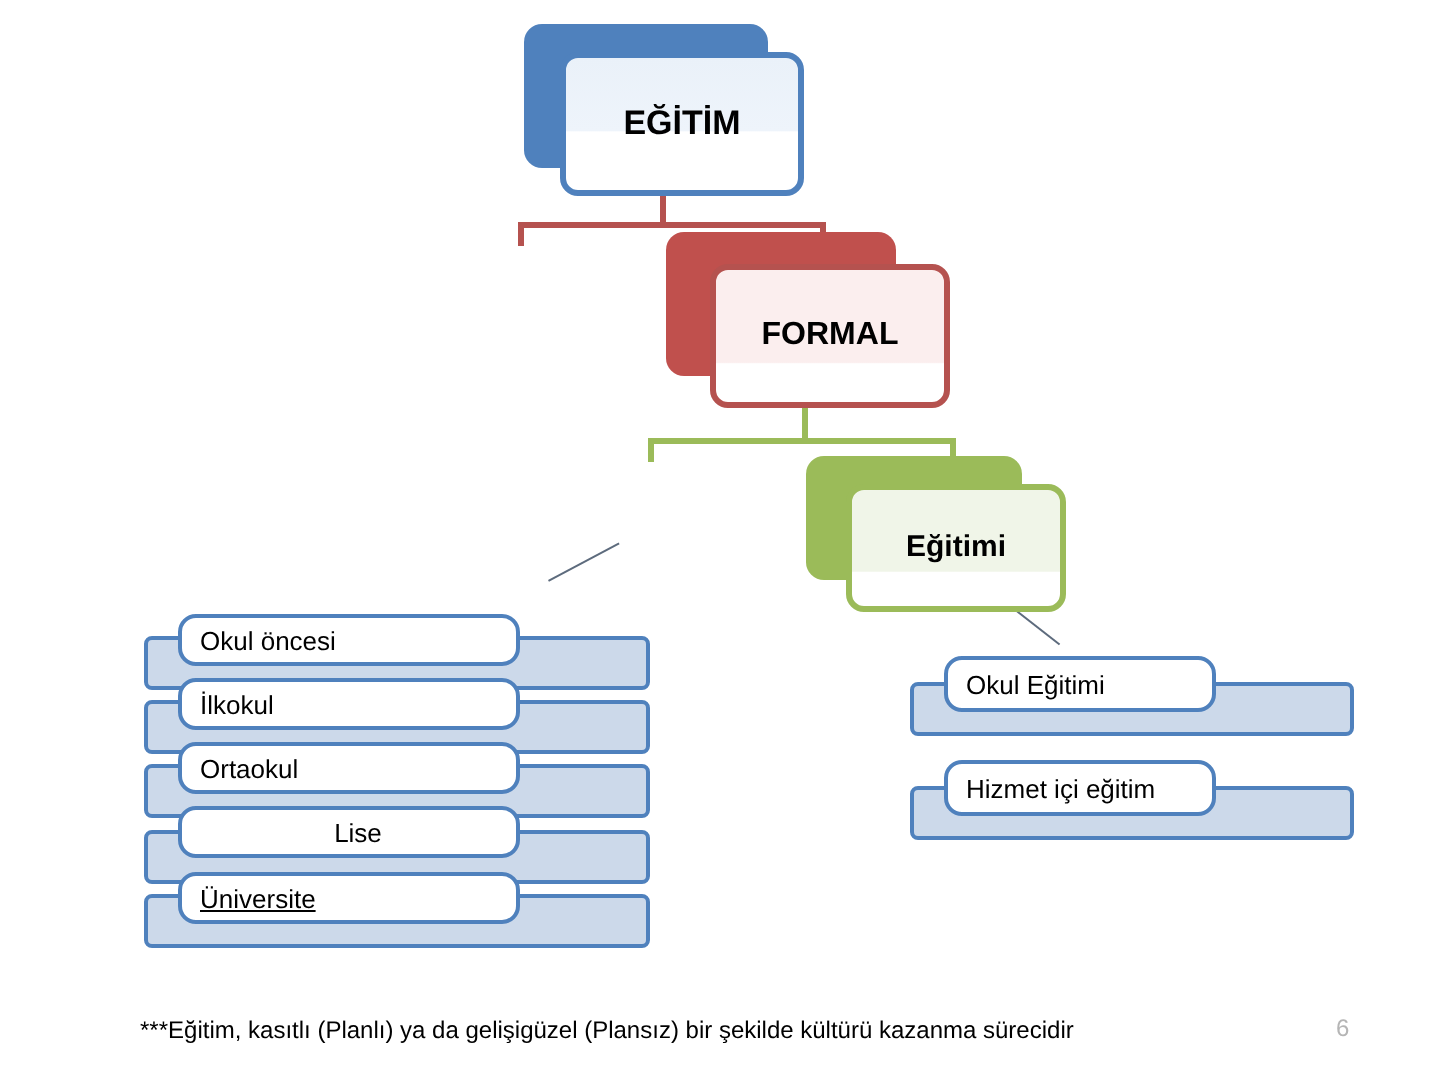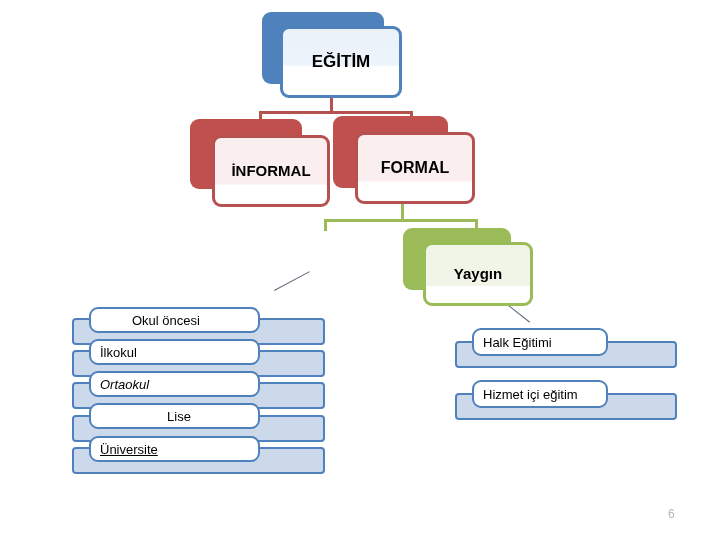--- a/index.html
+++ b/index.html
@@ -112,61 +112,55 @@
   <div class="thin" style="left:274px;top:290px;width:40px;transform:rotate(-28deg);"></div>
   <div class="thin" style="left:497px;top:296px;width:42px;transform:rotate(38deg);"></div>
 
   <div class="node n-blue" style="left:262px;top:12px;width:140px;height:86px;">
     <div class="plate" style="width:122px;height:72px;left:0;top:0;"></div>
     <div class="card" style="left:18px;top:14px;width:122px;height:72px;border-width:3px;">
       <span class="lbl" style="font-size:17px;">EĞİTİM</span>
     </div>
   </div>
 
-  <div class="node n-red" style="left:190px;top:119px;width:140px;height:88px;">
-    <div class="plate" style="width:112px;height:70px;left:0;top:0;"></div>
-    <div class="card" style="left:22px;top:16px;width:118px;height:72px;border-width:3px;">
-      <span class="lbl" style="font-size:15px;">İNFORMAL</span>
-    </div>
-  </div>
 
   <div class="node n-red" style="left:333px;top:116px;width:136px;height:90px;">
     <div class="plate" style="width:115px;height:72px;left:0;top:0;"></div>
     <div class="card" style="left:22px;top:16px;width:120px;height:72px;border-width:3px;">
       <span class="lbl" style="font-size:16px;">FORMAL</span>
     </div>
   </div>
 
 
   <div class="node n-green" style="left:403px;top:228px;width:130px;height:78px;">
     <div class="plate" style="width:108px;height:62px;left:0;top:0;"></div>
     <div class="card" style="left:20px;top:14px;width:110px;height:64px;border-width:3px;">
-      <span class="lbl" style="font-size:15px;">Yaygın</span>
+      <span class="lbl" style="font-size:15px;">Eğitimi</span>
     </div>
   </div>
 
   <div>
 
     <div class="row" style="left:0;top:0;">
       <div class="bar" style="left:72px;top:318px;width:253px;height:27px;"></div>
-      <div class="pill" style="left:89px;top:307px;width:171px;height:26px;padding-left:32px;">
+      <div class="pill" style="left:89px;top:307px;width:171px;height:26px;">
         <span class="lbl" style="font-size:13px;">Okul öncesi</span>
       </div>
     </div>
 
     <div class="row" style="left:0;top:0;">
       <div class="bar" style="left:72px;top:350px;width:253px;height:27px;"></div>
       <div class="pill" style="left:89px;top:339px;width:171px;height:26px;">
         <span class="lbl" style="font-size:13px;">İlkokul</span>
       </div>
     </div>
 
     <div class="row" style="left:0;top:0;">
       <div class="bar" style="left:72px;top:382px;width:253px;height:27px;"></div>
-      <div class="pill" style="left:89px;top:371px;width:171px;height:26px;font-style:italic;">
+      <div class="pill" style="left:89px;top:371px;width:171px;height:26px;">
         <span class="lbl" style="font-size:13px;">Ortaokul</span>
       </div>
     </div>
 
     <div class="row" style="left:0;top:0;">
       <div class="bar" style="left:72px;top:415px;width:253px;height:27px;"></div>
       <div class="pill" style="left:89px;top:403px;width:171px;height:26px;justify-content:center;">
         <span class="lbl" style="font-size:13px;">Lise</span>
       </div>
     </div>
@@ -178,29 +172,30 @@
       </div>
     </div>
 
   </div>
 
   <div>
 
     <div class="row" style="left:0;top:0;">
       <div class="bar" style="left:455px;top:341px;width:222px;height:27px;"></div>
       <div class="pill" style="left:472px;top:328px;width:136px;height:28px;">
-        <span class="lbl" style="font-size:13px;">Halk Eğitimi</span>
+        <span class="lbl" style="font-size:13px;">Okul Eğitimi</span>
       </div>
     </div>
 
     <div class="row" style="left:0;top:0;">
       <div class="bar" style="left:455px;top:393px;width:222px;height:27px;"></div>
       <div class="pill" style="left:472px;top:380px;width:136px;height:28px;">
         <span class="lbl" style="font-size:13px;">Hizmet içi eğitim</span>
       </div>
     </div>
 
   </div>
 
+  <div id="footnote" style="left:70px;top:508px;font-size:12px;">***Eğitim, kasıtlı (Planlı) ya da gelişigüzel (Plansız)  bir  şekilde kültürü  kazanma sürecidir</div>
 
   <div id="pagenum" style="left:668px;top:507px;font-size:12px;">6</div>
 
 </div>
 
 </body></html>

